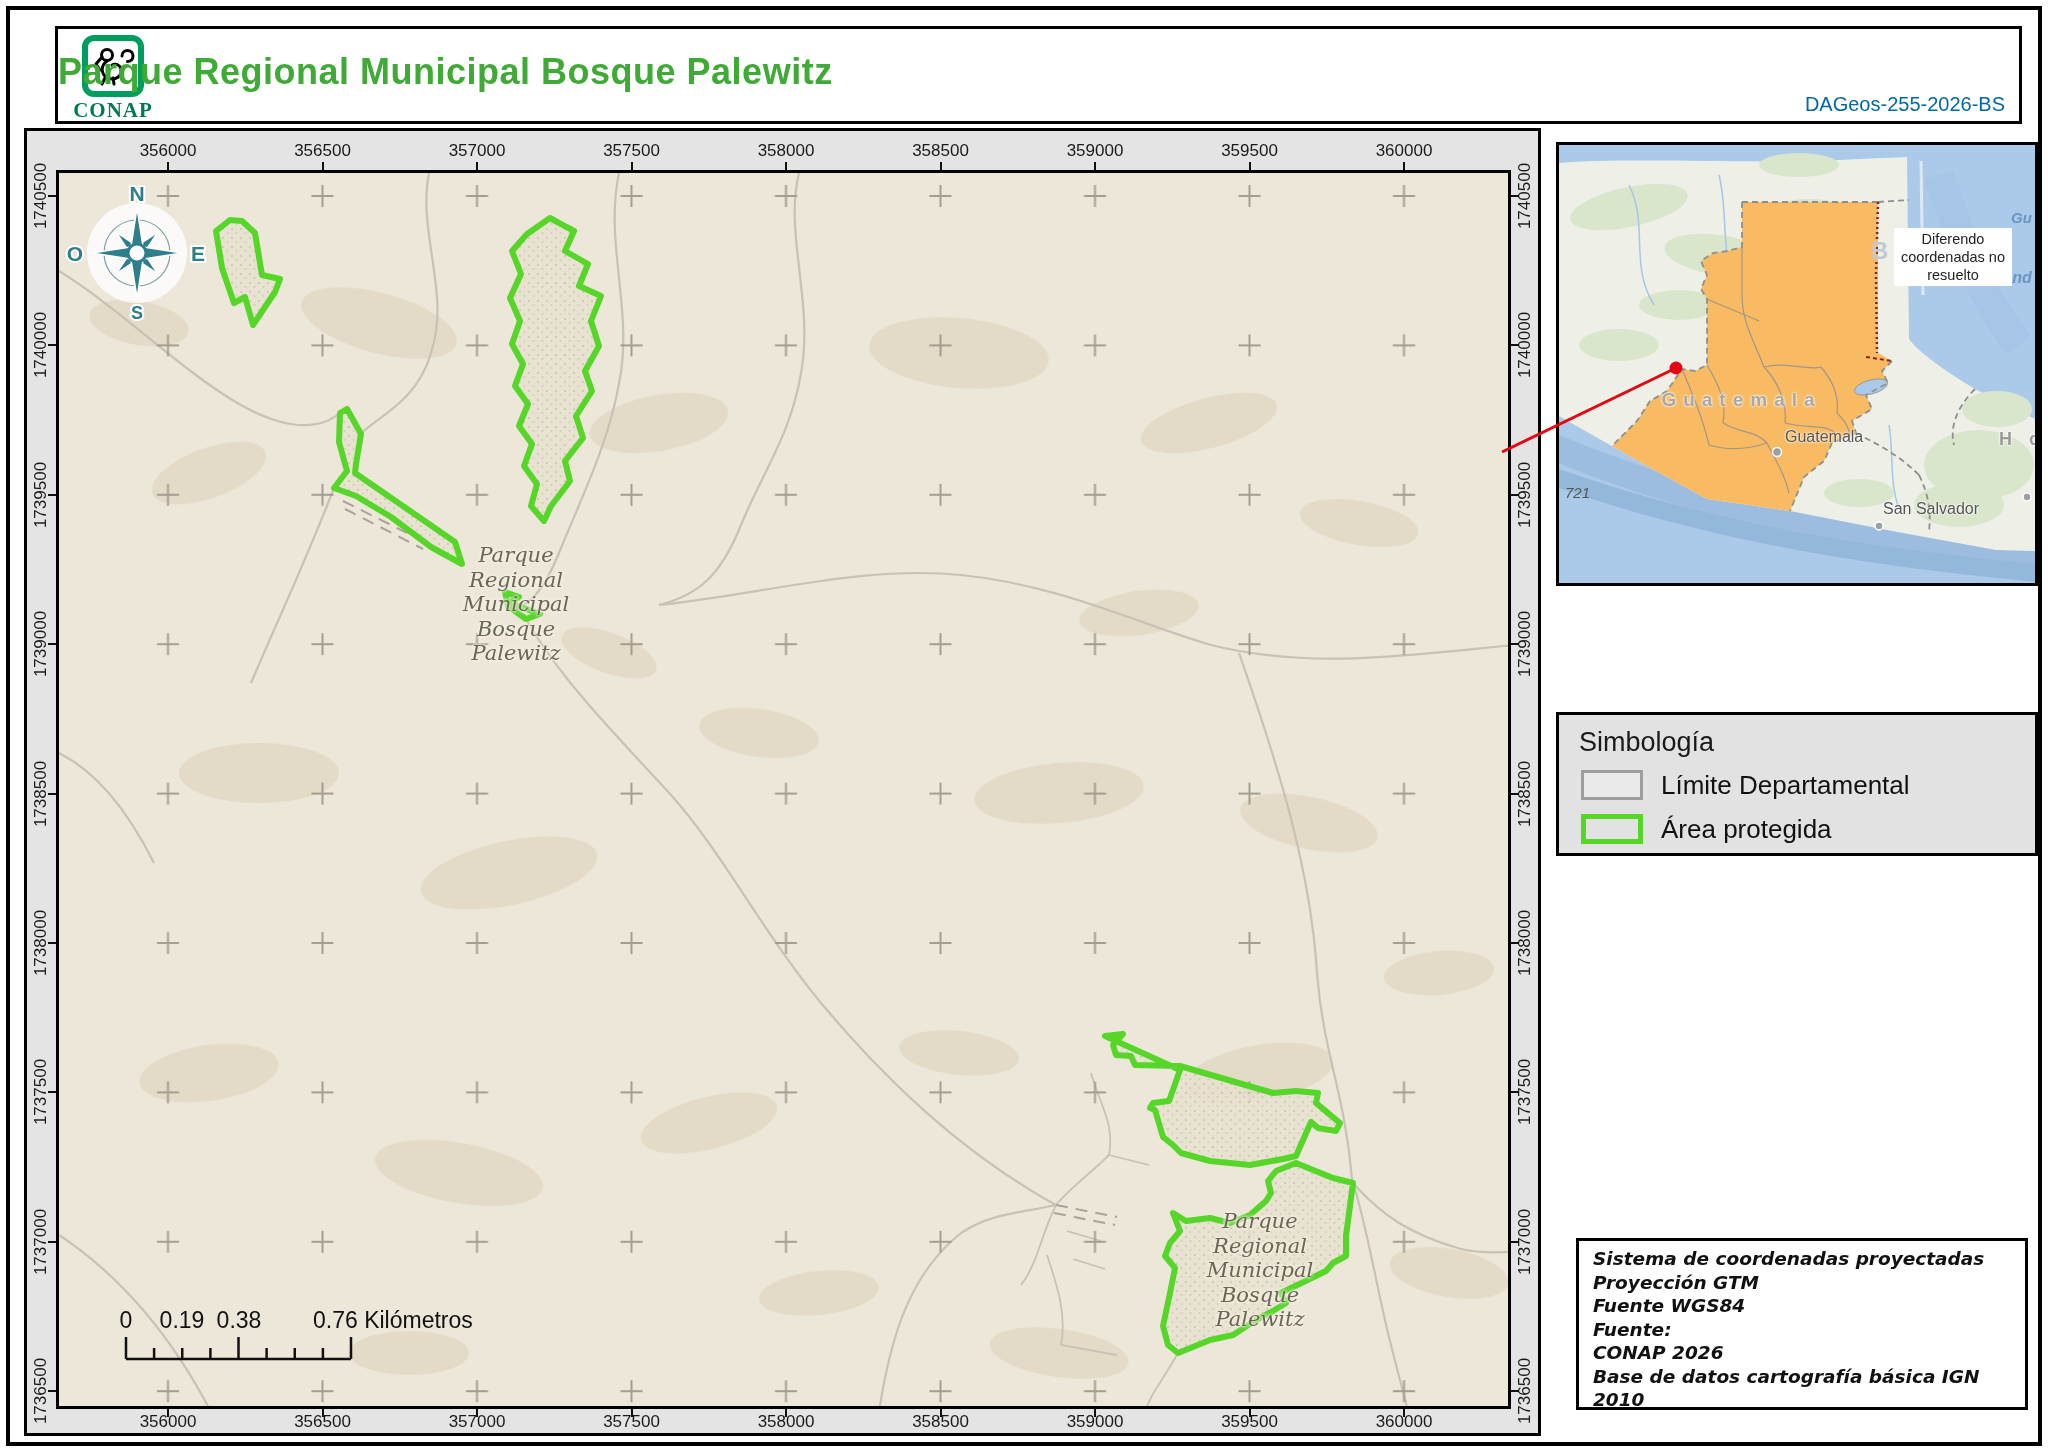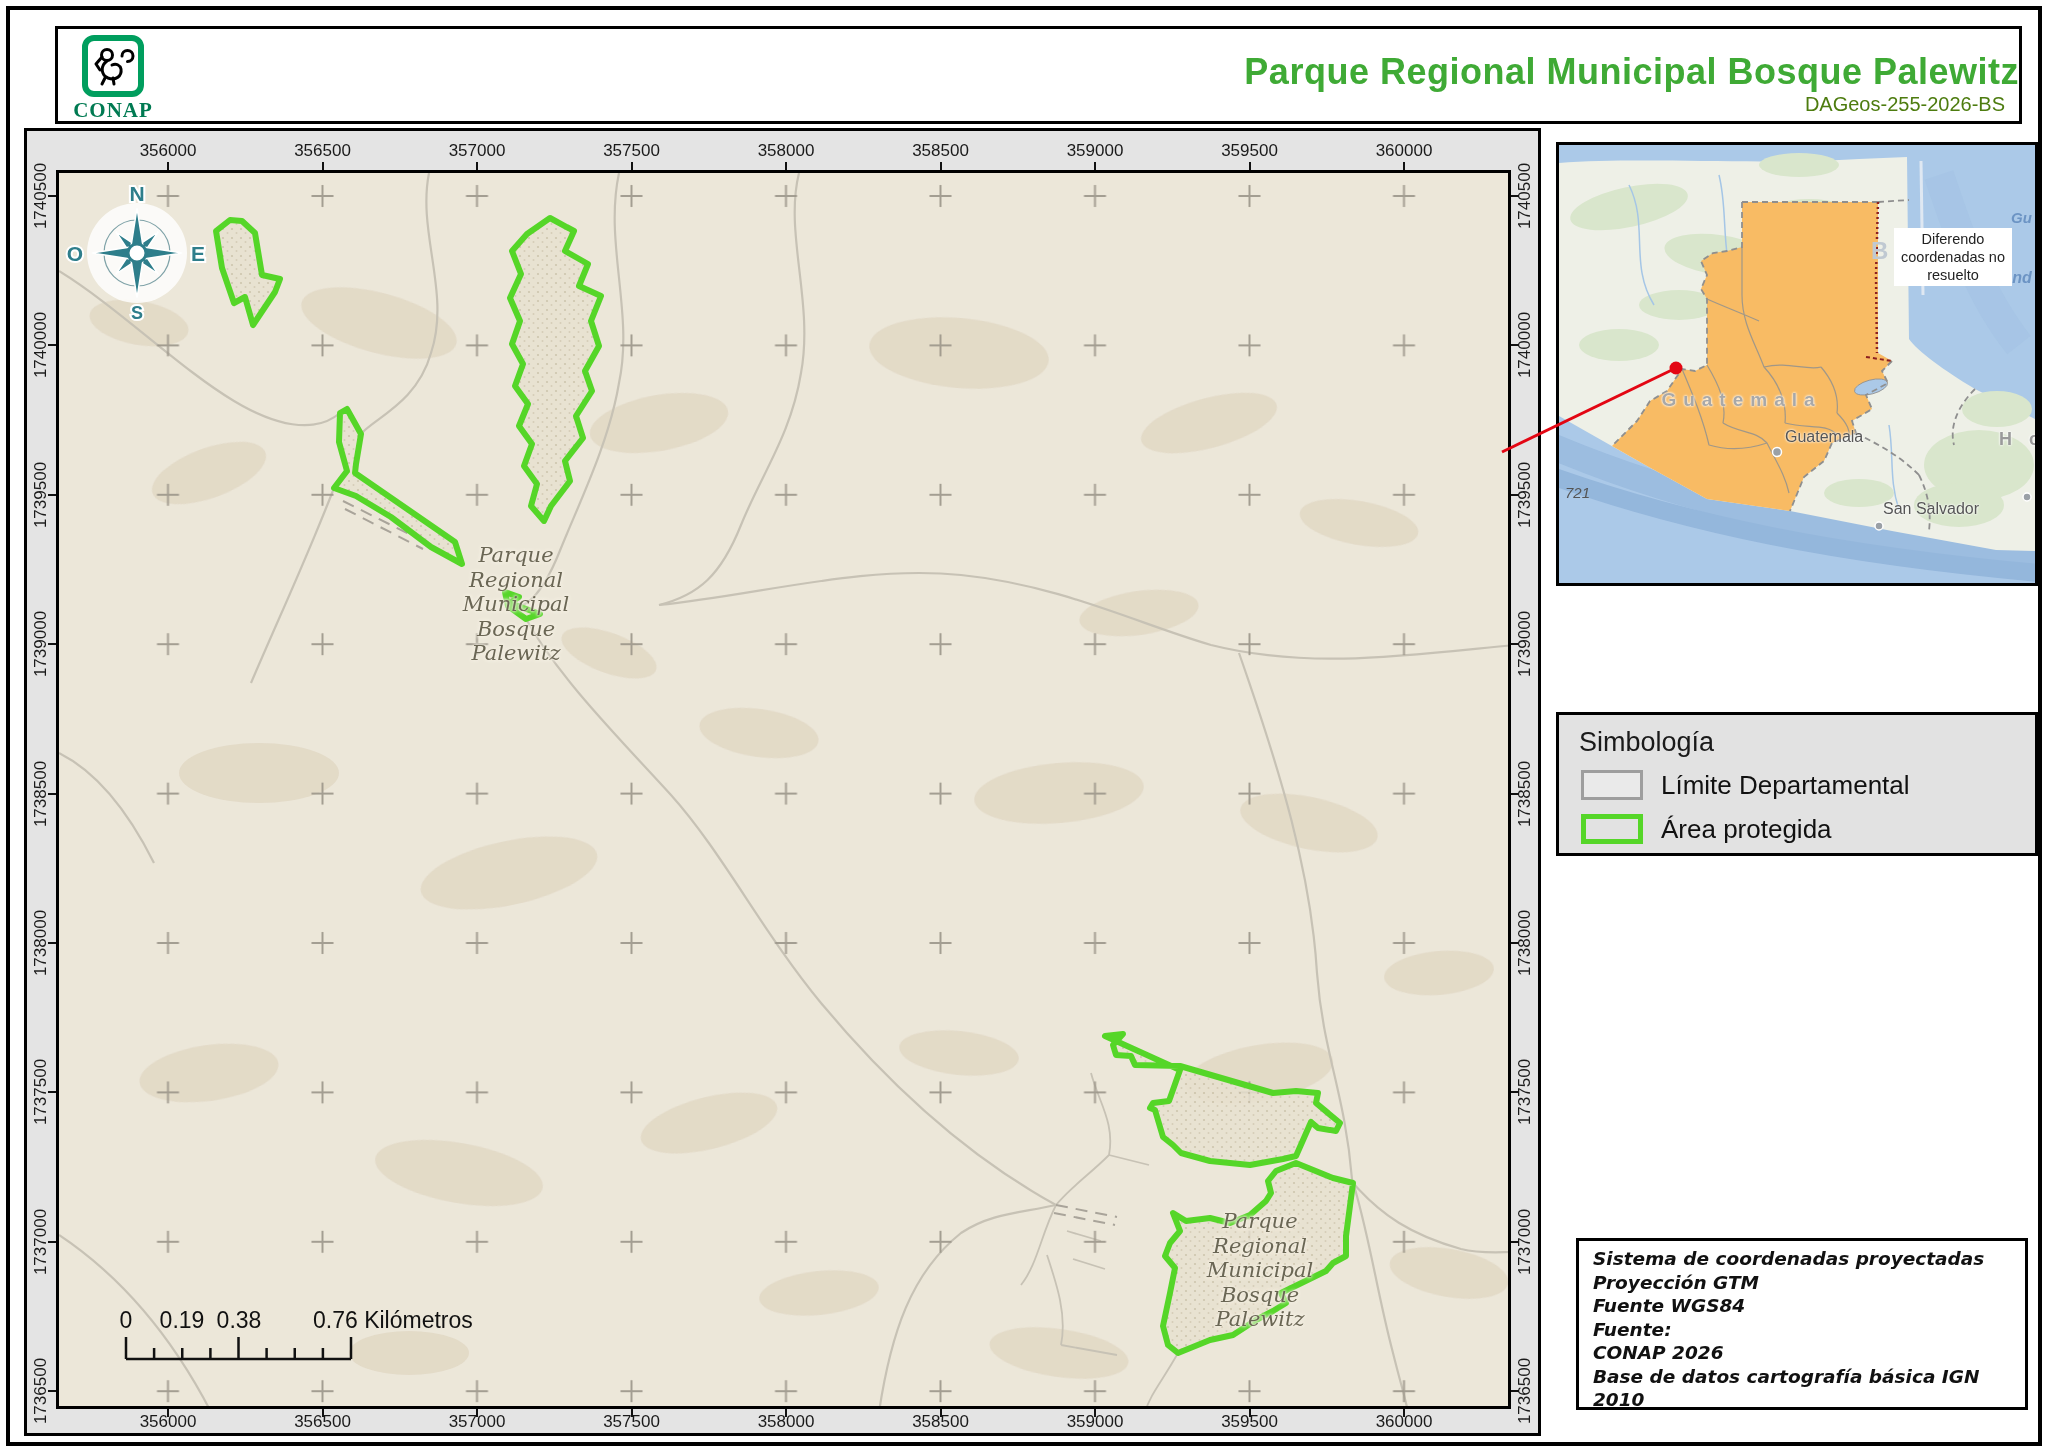--- a/index.html
+++ b/index.html
@@ -4,22 +4,22 @@
 <style>
   * { box-sizing: border-box; margin: 0; padding: 0; }
   html,body { width:2048px; height:1452px; background:#fff; font-family:"Liberation Sans", sans-serif; position:relative; overflow:hidden; }
   .page-border { position:absolute; left:6px; top:6px; width:2036px; height:1440px; border:4px solid #000; background:#fff; }
 
   
   .header { position:absolute; left:55px; top:26px; width:1967px; height:98px; border:3px solid #000; background:#fff; }
   .logo-wrap { position:absolute; left:15px; top:6px; width:80px; text-align:center; }
   .logo-box { width:62px; height:62px; margin:0 auto; border:6px solid #009e5e; border-radius:12px; background:#fff; display:flex; align-items:center; justify-content:center; }
   .logo-text { font-family:"Liberation Serif", serif; font-weight:bold; font-size:21px; color:#007a52; letter-spacing:1px; margin-top:1px; }
-  .map-title { position:absolute; left:0; right:0; top:22px; text-align:right; font-size:36px; font-weight:600; color:#3faa35; letter-spacing:0.5px; }
-  .doc-id { position:absolute; right:14px; bottom:5px; font-size:20px; color:#4d7c0f;margin-left:40px; }
+  .map-title { position:absolute; left:0; right:0; top:22px; text-align:left; font-size:36px; font-weight:600; color:#3faa35; letter-spacing:0.5px; }
+  .doc-id { position:absolute; right:14px; bottom:5px; font-size:20px; color:#0369a1;margin-left:40px; }
 
   
   .map-frame { position:absolute; left:24px; top:128px; width:1517px; height:1308px; border:3px solid #000; background:#e4e4e4; }
   .map-inner { position:absolute; left:29px; top:39px; width:1455px; height:1239px; border:3px solid #000; background:#ece7d9; overflow:hidden; }
   .axis-label { position:absolute; font-size:17px; color:#1a1a1a; white-space:nowrap; transform:translate(-50%,-50%); }
   .axis-label.rot { transform:translate(-50%,-50%) rotate(-90deg); }
   .tick { position:absolute; background:#111; }
 
   
   .park-label { position:absolute; width:240px; margin-left:-120px; text-align:center; font-family:"DejaVu Serif", serif; font-style:italic; font-size:21px; line-height:24.5px; color:#6a6654; text-shadow:0 0 3px #f4efe3,0 0 3px #f4efe3,0 0 5px #f4efe3; }

